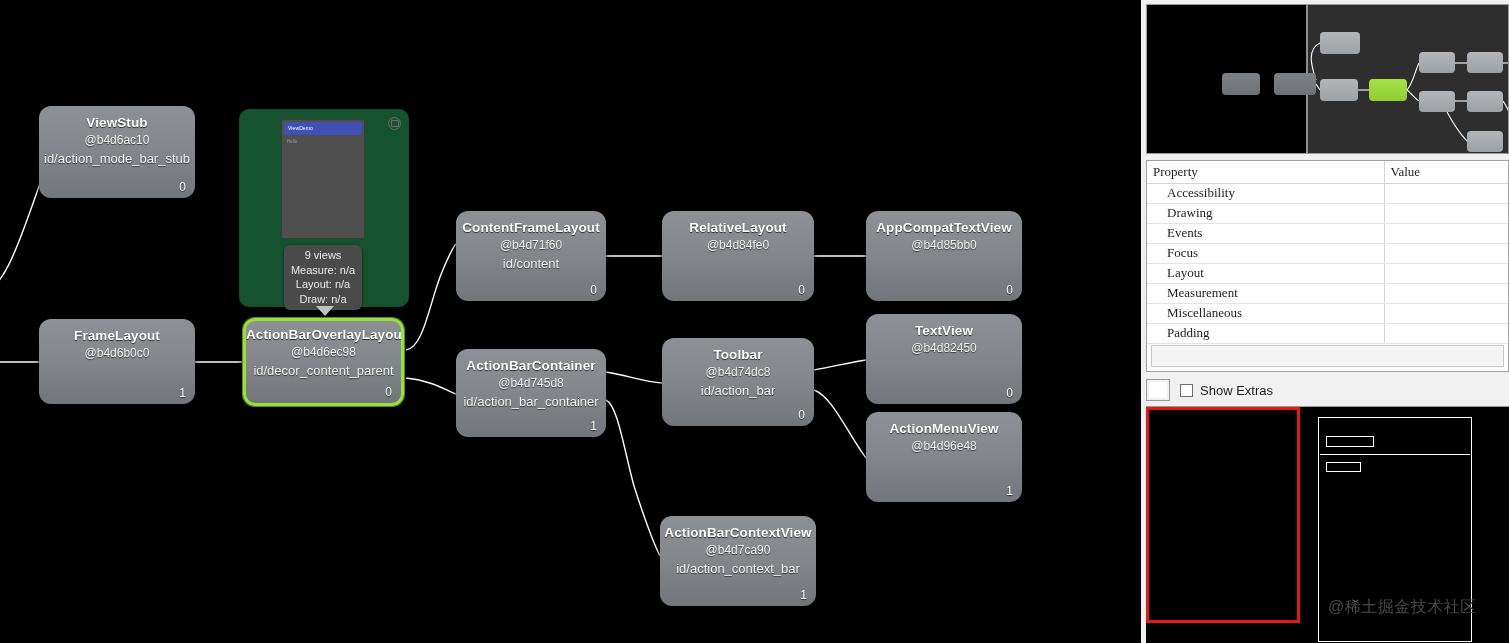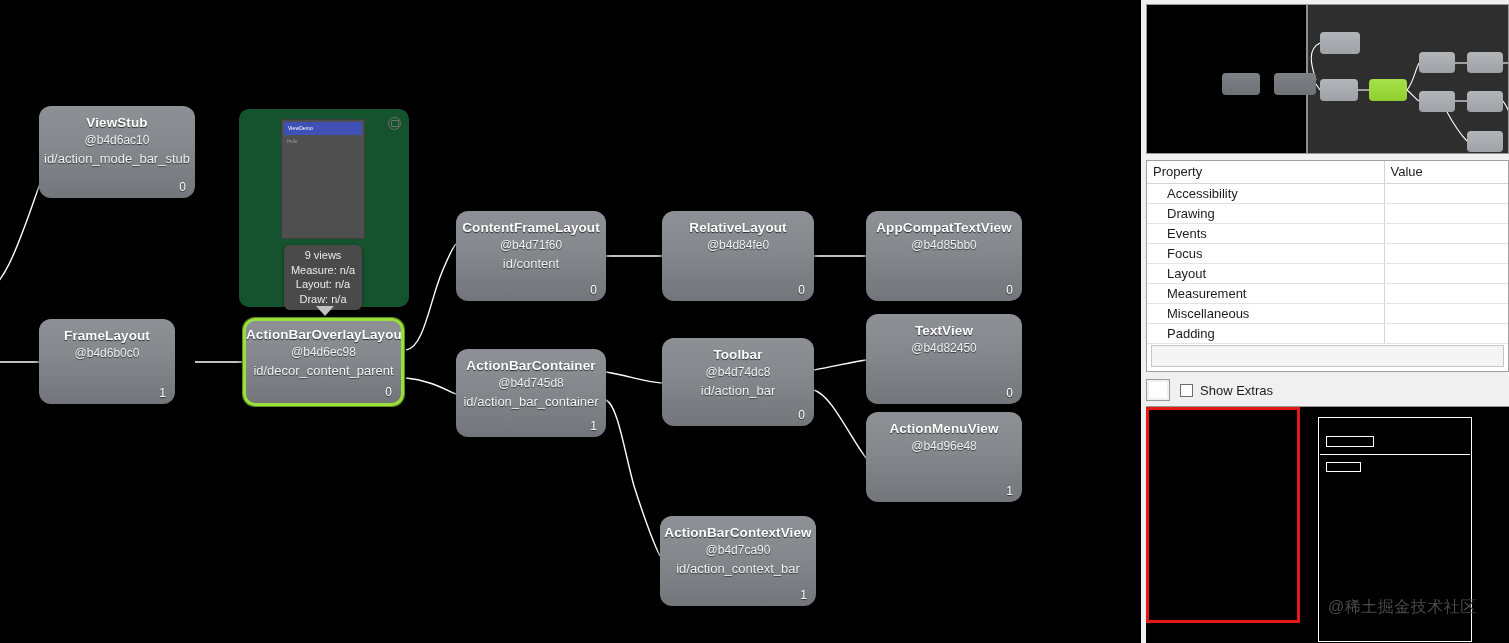--- a/index.html
+++ b/index.html
@@ -188,20 +188,21 @@
   #minimap-edges { position: absolute; left:0; top:0; width:363px; height:150px; }
 
   
   #prop-panel {
     position: absolute;
     left: 5px; top: 160px;
     width: 363px; height: 212px;
     background: #ffffff;
     border: 1px solid #a0a0a0;
     overflow: hidden;
+    font-family: Liberation Serif, serif;
   }
   #prop-table {
     width: 100%;
     border-collapse: collapse;
     font-size: 13px;
     color: #1c1c1c;
   }
   #prop-table th {
     text-align: left;
     font-weight: normal;
@@ -345,21 +346,21 @@
       <div id="root-arrow"></div>
     </div>
 
     <div id="node-host">
         <div class="node" style="left: 39px; top: 106px; width: 156px; height: 92px;">
           <div class="n-title">ViewStub</div>
           <div class="n-hash">@b4d6ac10</div>
           <div class="n-id">id/action_mode_bar_stub</div>
           <div class="n-count">0</div>
         </div>
-        <div class="node" style="left: 39px; top: 319px; width: 136px; height: 85px;">
+        <div class="node" style="left: 39px; top: 319px; width: 156px; height: 85px;">
           <div class="n-title">FrameLayout</div>
           <div class="n-hash">@b4d6b0c0</div>
           <div class="n-count">1</div>
         </div>
         <div class="node selected" style="left: 243px; top: 318px; width: 161px; height: 88px; border-color: rgb(154, 224, 58);">
           <div class="n-title">ActionBarOverlayLayout</div>
           <div class="n-hash">@b4d6ec98</div>
           <div class="n-id">id/decor_content_parent</div>
           <div class="n-count">0</div>
         </div>

